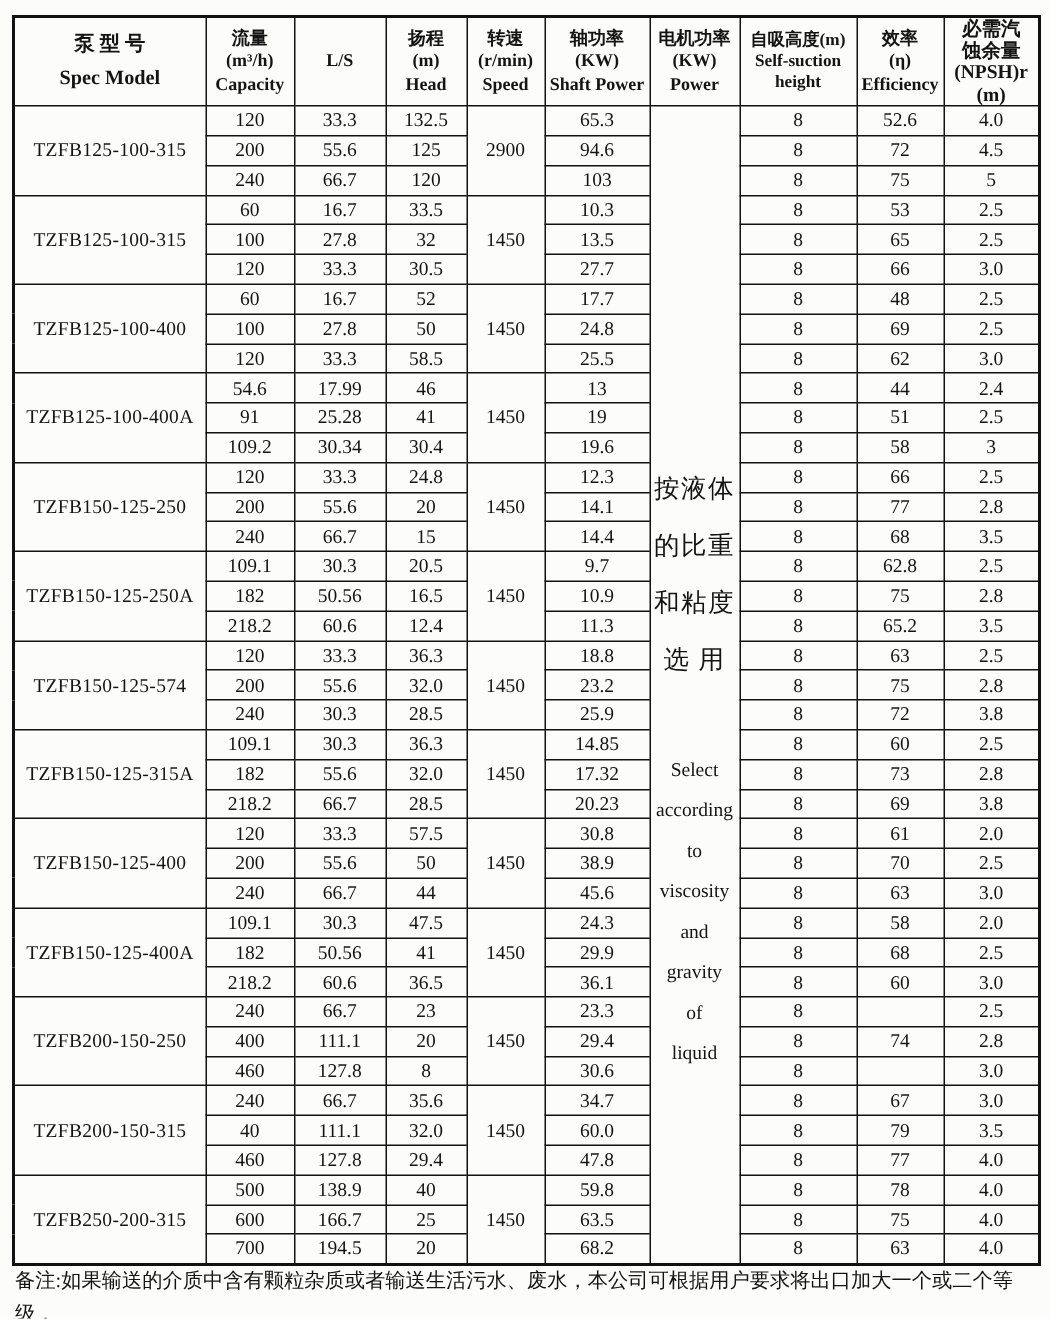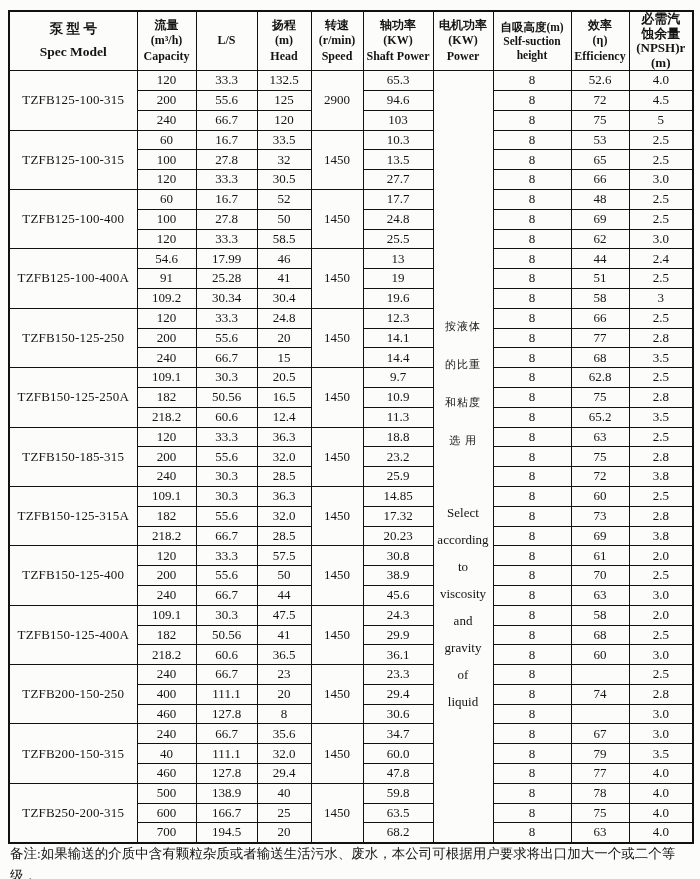--- a/index.html
+++ b/index.html
@@ -31,21 +31,21 @@
   table.spec thead tr{height:52px;}
   table.spec tbody tr{height:19.8px;}
   th{font-weight:bold;}
   th .hl{line-height:1.28;font-size:12px;}
   th.k-model .hl{font-size:13.5px;line-height:1.7;}
   th.k-npsh .hl{font-size:13px;line-height:1.12;}
   th.k-self-suction .hl{font-size:11.5px;line-height:1.25;}
   td.model-cell{font-size:13px;letter-spacing:.2px;}
   td.power-cell{vertical-align:top;}
   .power-content{padding-top:110px;}
-  .pl-cn{height:38px;display:flex;align-items:center;justify-content:center;font-size:11px;letter-spacing:1px;}
+  .pl-cn{height:38px;display:flex;align-items:center;justify-content:center;font-size:17px;letter-spacing:1px;}
   .power-gap{height:40px;}
   .pl-en{height:27px;display:flex;align-items:center;justify-content:center;font-size:13px;}
   .footnote{
     position:absolute;left:10px;top:843px;width:684px;
     font-size:13.5px;line-height:1.65;
   }
 </style>
 </head>
 <body>
 
@@ -302,21 +302,21 @@
         <tr>
           <td>218.2</td>
           <td>60.6</td>
           <td>12.4</td>
           <td>11.3</td>
           <td>8</td>
           <td>65.2</td>
           <td>3.5</td>
         </tr>
         <tr>
-          <td class="model-cell" rowspan="3">TZFB150-185-315</td>
+          <td class="model-cell" rowspan="3">TZFB150-125-574</td>
           <td>120</td>
           <td>33.3</td>
           <td>36.3</td>
           <td rowspan="3">1450</td>
           <td>18.8</td>
           <td>8</td>
           <td>63</td>
           <td>2.5</td>
         </tr>
         <tr>

